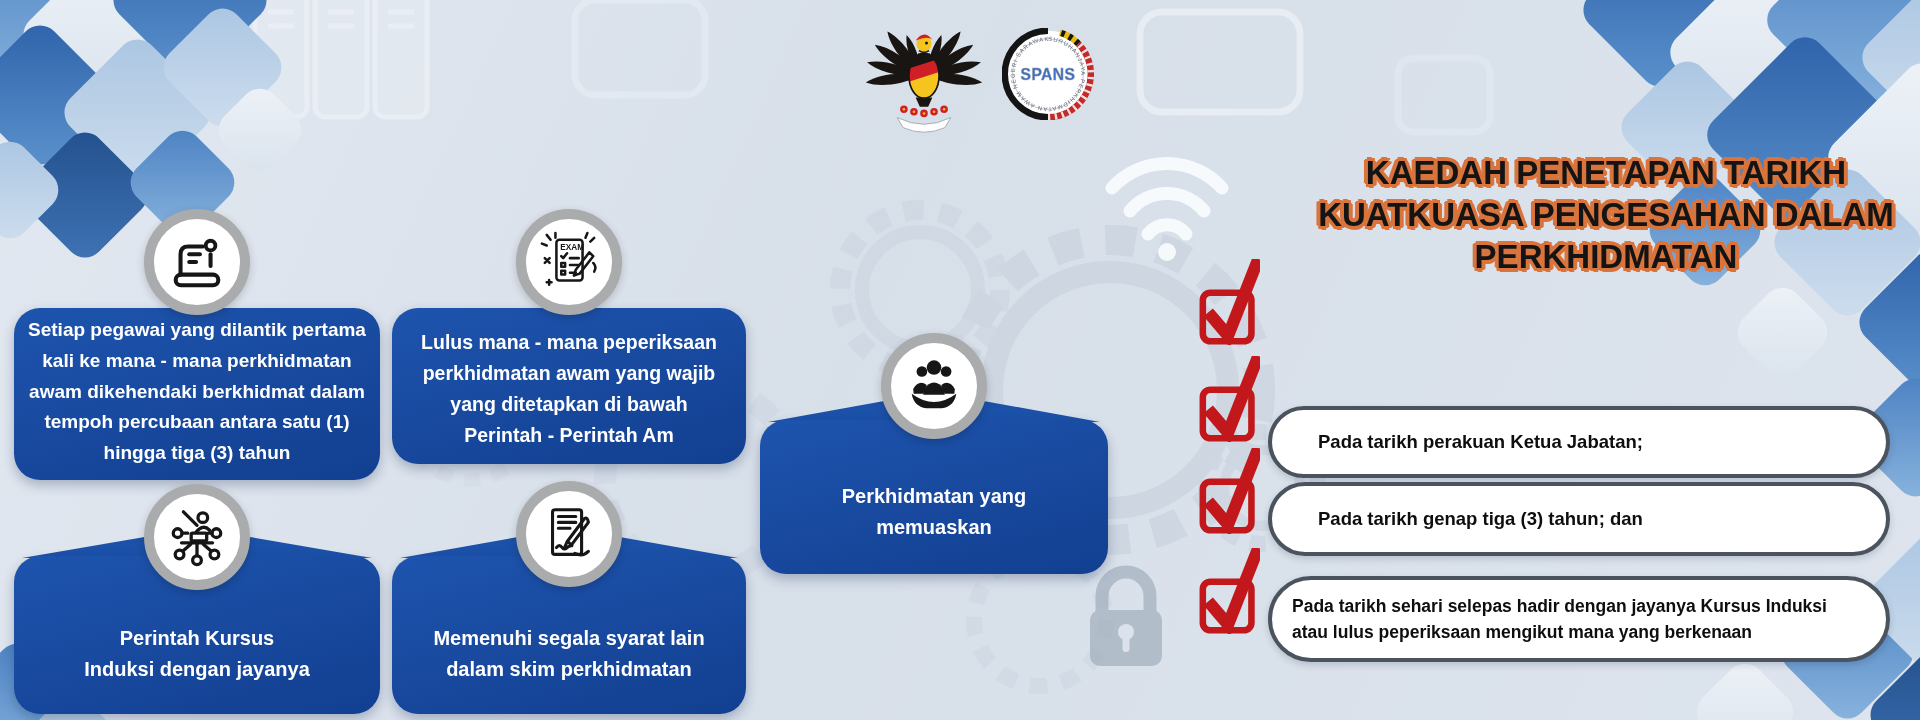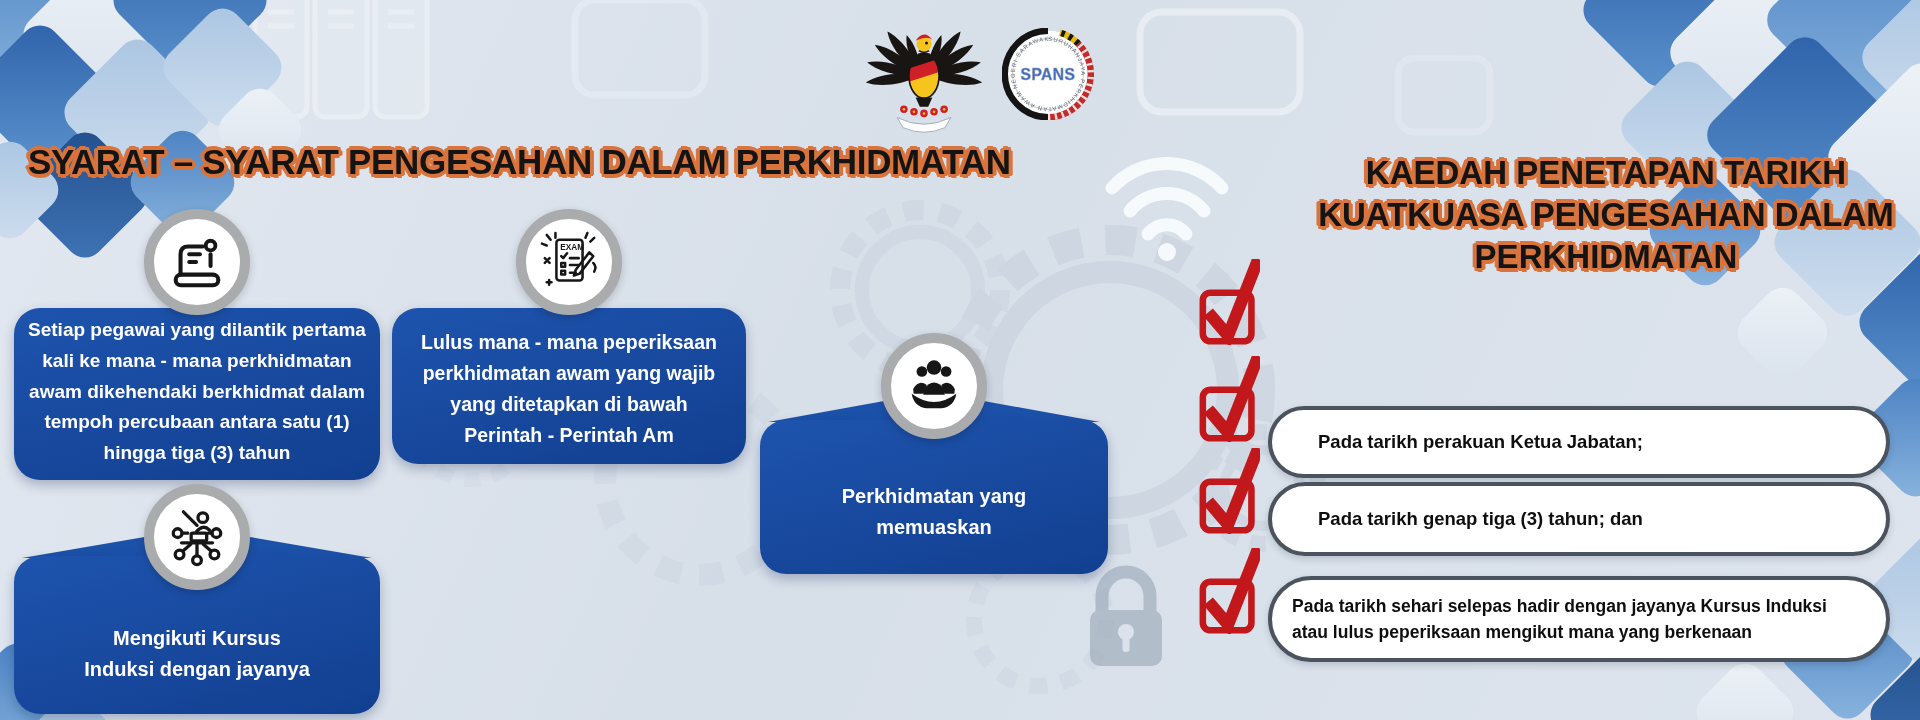--- a/index.html
+++ b/index.html
@@ -180,21 +180,20 @@
     <path d="M83 17 a47 47 0 0 0 -20 -12" fill="none" stroke="#e8b90f" stroke-width="7"></path>
     <path d="M83 17 a47 47 0 0 0 -20 -12" fill="none" stroke="#141414" stroke-width="7" stroke-dasharray="4 5"></path>
     <circle cx="50" cy="50" r="38.5" fill="none" stroke="#b9bec5" stroke-width="1"></circle>
     <path id="spansRing" d="M50 14 a36 36 0 1 1 -0.01 0" fill="none"></path>
     <text font-size="6.4" fill="#666c77" letter-spacing="1.1">
       <textPath href="#spansRing">SURUHANJAYA PERKHIDMATAN AWAM NEGERI SARAWAK</textPath>
     </text>
     <text x="50" y="56" text-anchor="middle" font-size="17" font-weight="bold" fill="#3a6cc8" stroke="#8e99a8" stroke-width="0.6" letter-spacing="0.5">SPANS</text>
   </svg>
 
-  <h1 class="headline title-left" style="margin:0;">SYARAT – SYARAT PENGESAHAN DALAM PERKHIDMATAN</h1>
   <h2 class="headline title-right" style="margin:16px;">KAEDAH PENETAPAN TARIKH
 KUATKUASA PENGESAHAN DALAM
 PERKHIDMATAN</h2>
 
   <div class="card" style="left:14px;top:308px;width:366px;height:172px;">
     <div class="cardbody"></div>
     <div class="badge" style="left:130px;top:-99px;">
       <svg viewBox="0 0 64 64" fill="none" stroke="#161616" stroke-width="4.2" stroke-linecap="round" stroke-linejoin="round">
         <path d="M15 45 V24 q0 -8 8 -8 h15"></path>
         <circle cx="46" cy="15" r="5" stroke-width="4"></circle>
@@ -247,24 +246,40 @@
         <rect x="26" y="28" width="16" height="8" rx="1.5"></rect>
         <path d="M16 38 h32"></path>
         <circle cx="12" cy="28" r="4.5"></circle>
           <circle cx="52" cy="28" r="4.5"></circle>
         <circle cx="14" cy="50" r="4.5"></circle>
           <circle cx="50" cy="50" r="4.5"></circle>
           <circle cx="32" cy="56" r="4.5"></circle>
         <path d="M16.5 28 h6 M47.5 28 h-4 M32 38 v13 M17.5 46.5 l8 -7 M46.5 46.5 l-8 -7"></path>
       </svg>
     </div>
-    <div class="cardtext ct-c">Mengikuti Kursus
+    <div class="cardtext ct-c">Perintah Kursus
 Induksi dengan jayanya</div>
   </div>
 
+  <div class="card" style="left:392px;top:556px;width:354px;height:158px;">
+    <div class="peak"></div>
+    <div class="cardbody"></div>
+    <div class="badge" style="left:124px;top:-75px;">
+      <svg viewBox="0 0 64 64" fill="none" stroke="#161616" stroke-width="3.2" stroke-linecap="round" stroke-linejoin="round">
+        <rect x="15" y="7" width="30" height="46" rx="2.5"></rect>
+        <path d="M21 14 h18 M21 20 h18 M21 26 h12"></path>
+        <path d="M52 20 L34 44 l-7 3 l3 -7 L48 16 q3 -2 4 4 z"></path>
+        <path d="M31 40 l4 4"></path>
+        <path d="M19 46 q3 -4 6 0 q2 3 5 0"></path>
+        <path d="M38 52 q8 4 14 -2"></path>
+      </svg>
+    </div>
+    <div class="cardtext ct-c">Memenuhi segala syarat lain
+dalam skim perkhidmatan</div>
+  </div>
 
   <div class="card" style="left:760px;top:420px;width:348px;height:154px;">
     <div class="peak"></div>
     <div class="cardbody"></div>
     <div class="badge" style="left:121px;top:-87px;">
       <svg viewBox="0 0 64 64" fill="#161616" stroke="none">
         <circle cx="32" cy="13" r="7.5"></circle>
         <circle cx="19.5" cy="17" r="5.5"></circle>
         <circle cx="44.5" cy="17" r="5.5"></circle>
         <path d="M21 36 q11 -15 22 0 l0 5 h-22 z"></path>

